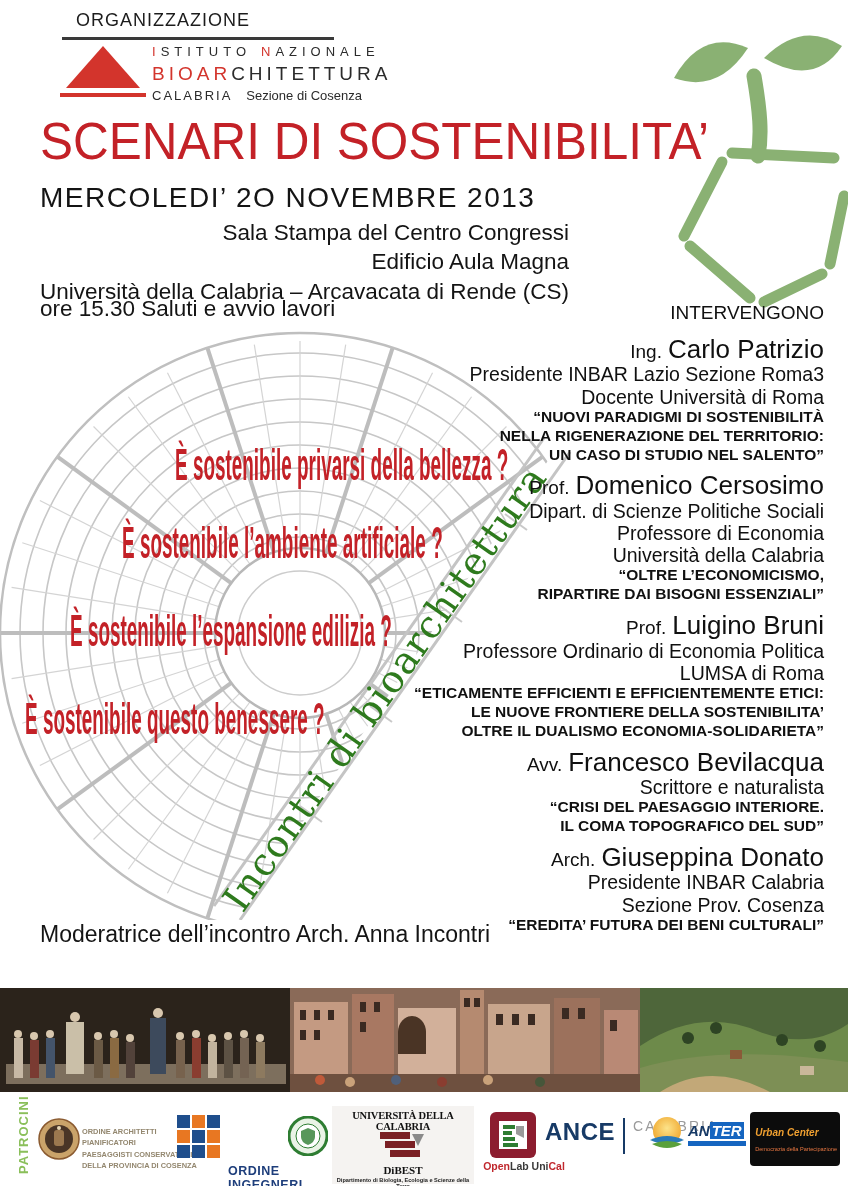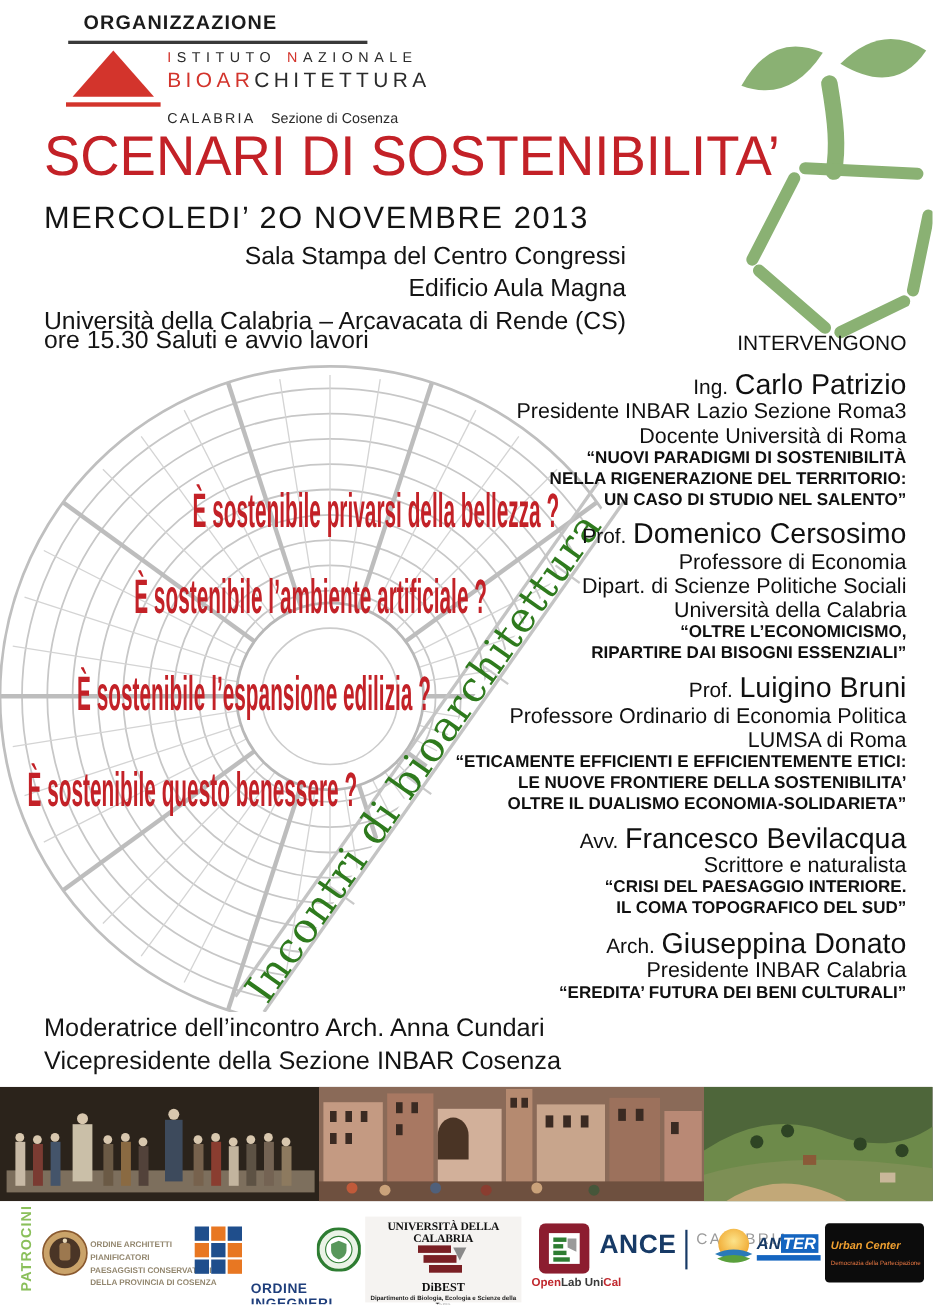--- a/index.html
+++ b/index.html
@@ -1,32 +1,32 @@
 <!DOCTYPE html>
 <html><head>
 <meta charset="utf-8">
 <style>
   html,body{margin:0;padding:0;background:#ffffff;}
   #poster{
     position:relative;width:848px;height:1186px;background:#ffffff;overflow:hidden;
     font-family:"Liberation Sans",sans-serif;color:#111;
   }
   
-  .org-label{position:absolute;left:76px;top:10px;font-size:18px;letter-spacing:1px;color:#1c1c1c;font-weight:bold;}
+  .org-label{position:absolute;left:76px;top:10px;font-size:18px;letter-spacing:1px;color:#1c1c1c;}
   .org-rule{position:absolute;left:62px;top:37px;width:272px;height:3px;background:#3a3a3a;}
   .inbar-triangle{position:absolute;left:66px;top:46px;width:0;height:0;
     border-left:37px solid transparent;border-right:37px solid transparent;border-bottom:42px solid #d3342c;}
   .inbar-underline{position:absolute;left:60px;top:93px;width:86px;height:4px;background:#d3342c;}
   .inbar-text{position:absolute;left:152px;top:45px;line-height:1;}
   .inbar-l1{font-size:13px;letter-spacing:5px;color:#2b2b2b;}
   .inbar-l1 .red{color:#d3342c;}
   .inbar-l1 .gap{display:inline-block;width:10px;}
   .inbar-l2{font-size:19px;letter-spacing:4px;color:#2b2b2b;margin-top:6px;}
   .inbar-l2 .red{color:#d3342c;}
-  .inbar-l3{font-size:13px;color:#2b2b2b;margin-top:18px;}
+  .inbar-l3{font-size:13px;color:#2b2b2b;margin-top:6px;}
   .inbar-l3 .region{letter-spacing:2px;margin-right:14px;}
   
   .poster-title{position:absolute;left:40px;top:112px;font-size:51px;color:#c32127;white-space:nowrap;
     letter-spacing:0px;transform:scaleX(.97);transform-origin:left top;}
   .event-date{position:absolute;left:40px;top:182px;font-size:28px;letter-spacing:1.5px;color:#141414;}
   .venue{position:absolute;left:40px;top:218px;font-size:22.5px;line-height:1.3;color:#141414;text-align:right;}
   .time-line{position:absolute;left:40px;top:296px;font-size:22.5px;color:#141414;}
   
   #theater-svg{position:absolute;left:0;top:318px;}
   #plant-svg{position:absolute;left:652px;top:6px;}
@@ -199,22 +199,22 @@
       <div class="sp-role">Docente Università di Roma</div>
       <div class="sp-quote">
         <div>“NUOVI PARADIGMI DI SOSTENIBILITÀ</div>
         <div>NELLA RIGENERAZIONE DEL TERRITORIO:</div>
         <div>UN CASO DI STUDIO NEL SALENTO”</div>
       </div>
     </div>
 
     <div class="speaker">
       <div class="sp-name"><span class="sp-prefix">Prof.</span><span>Domenico Cersosimo</span></div>
+      <div class="sp-role">Dipart. di Scienze Politiche Sociali</div>
       <div class="sp-role">Professore di Economia</div>
-      <div class="sp-role">Dipart. di Scienze Politiche Sociali</div>
       <div class="sp-role">Università della Calabria</div>
       <div class="sp-quote">
         <div>“OLTRE L’ECONOMICISMO,</div>
         <div>RIPARTIRE DAI BISOGNI ESSENZIALI”</div>
       </div>
     </div>
 
     <div class="speaker">
       <div class="sp-name"><span class="sp-prefix">Prof.</span><span>Luigino Bruni</span></div>
       <div class="sp-role">Professore Ordinario di Economia Politica</div>
@@ -231,29 +231,29 @@
       <div class="sp-role">Scrittore e naturalista</div>
       <div class="sp-quote">
         <div>“CRISI DEL PAESAGGIO INTERIORE.</div>
         <div>IL COMA TOPOGRAFICO DEL SUD”</div>
       </div>
     </div>
 
     <div class="speaker">
       <div class="sp-name"><span class="sp-prefix">Arch.</span><span>Giuseppina Donato</span></div>
       <div class="sp-role">Presidente INBAR Calabria</div>
+      <div class="sp-role">Sezione Prov. Cosenza</div>
       <div class="sp-quote">
         <div>“EREDITA’ FUTURA DEI BENI CULTURALI”</div>
       </div>
     </div>
   </div>
 
   <div class="moderator">
-    <div>Moderatrice dell’incontro Arch. Anna Cundari</div>
-    <div>Vicepresidente della Sezione INBAR Cosenza</div>
+    <div>Moderatrice dell’incontro Arch. Anna Incontri</div>
   </div>
 
   <svg id="fresco-svg" width="848" height="104" viewBox="0 0 848 104">
     <rect width="848" height="104" fill="#2b231b"></rect>
 
     <rect x="6" y="76" width="280" height="20" fill="#9a8a74" opacity="0.75"></rect>
     <rect x="14" y="50" width="9" height="40" fill="#c7b9a5"></rect>
       <circle cx="18" cy="46" r="4" fill="#d8c7ae"></circle>
     <rect x="30" y="52" width="9" height="38" fill="#7a3b32"></rect>
       <circle cx="34" cy="48" r="4" fill="#d8c7ae"></circle>

